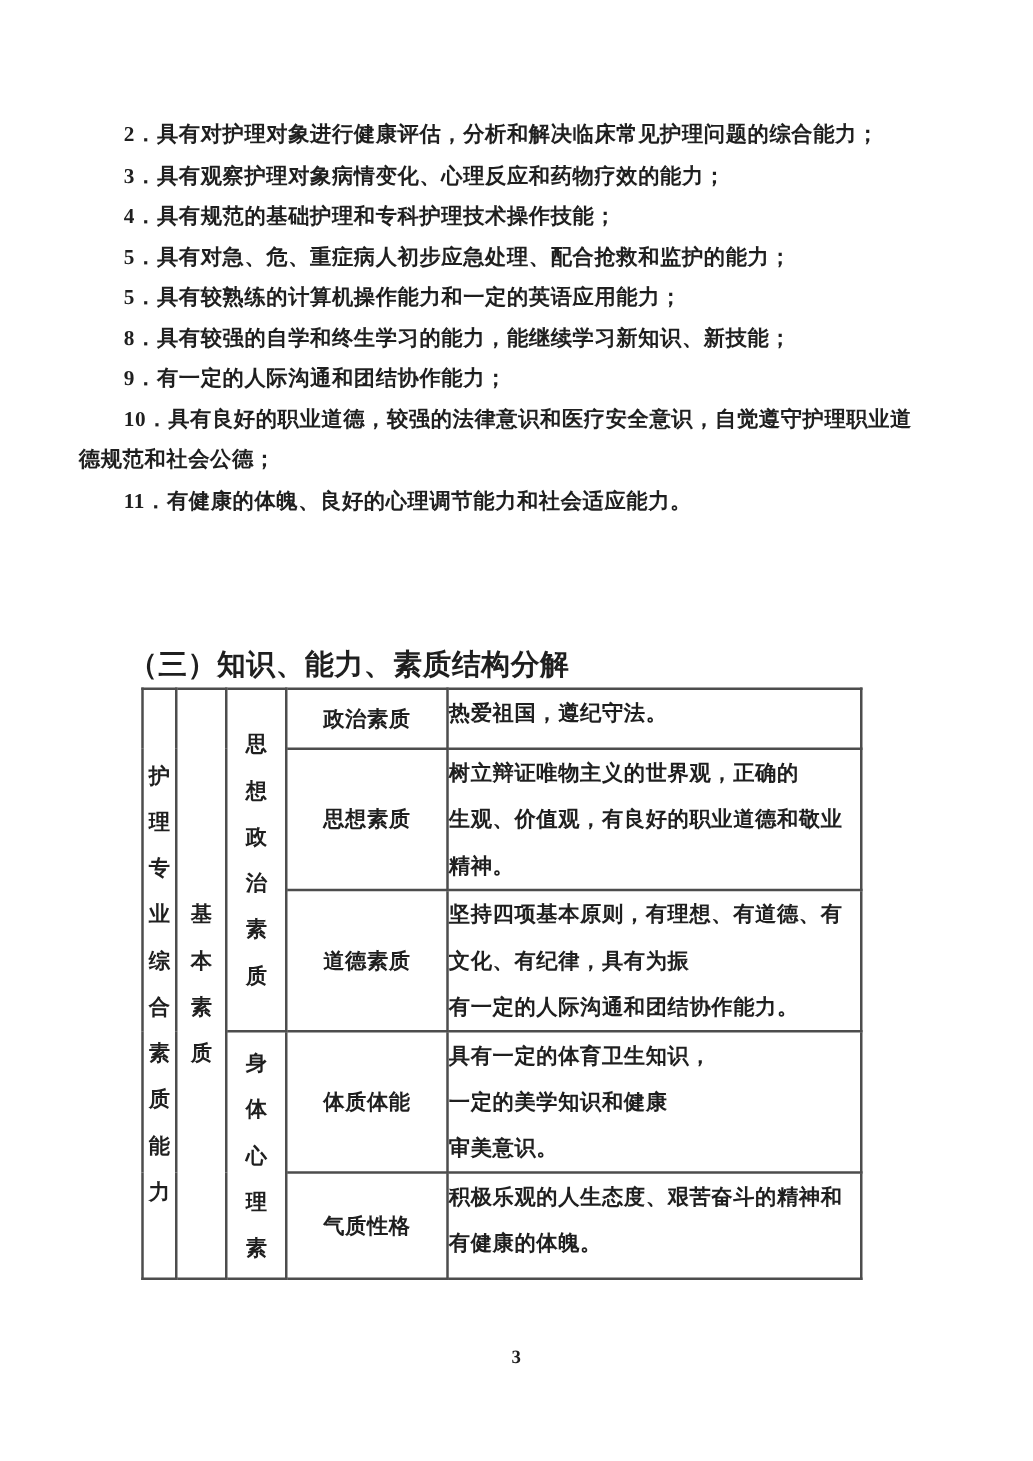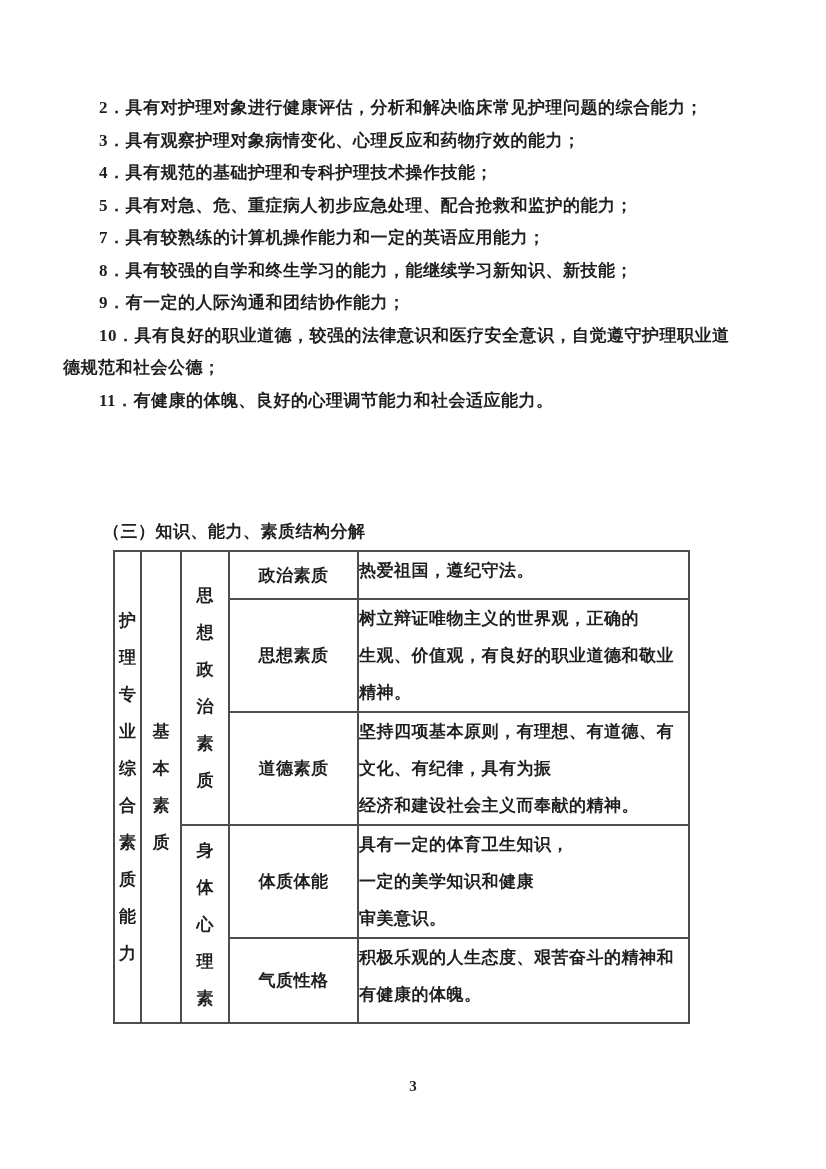--- a/index.html
+++ b/index.html
@@ -26,21 +26,21 @@
     text-indent: 36px;
     white-space: pre-line;
     letter-spacing: 0.5px;
   }
   .heading {
     position: absolute;
     left: 63px;
     top: 516px;
     width: 690px;
     margin: 0;
-    font-size: 17px;
+    font-size: 23px;
     line-height: 32px;
     text-indent: 40px;
     letter-spacing: 0.5px;
   }
   .qtable {
     position: absolute;
     left: 113px;
     top: 550px;
     width: 575px;
     border-collapse: collapse;
@@ -89,21 +89,21 @@
 </head>
 <body>
 
 <div class="page">
 
   <div class="list-block">
     <p class="para">2．具有对护理对象进行健康评估，分析和解决临床常见护理问题的综合能力；</p>
     <p class="para">3．具有观察护理对象病情变化、心理反应和药物疗效的能力；</p>
     <p class="para">4．具有规范的基础护理和专科护理技术操作技能；</p>
     <p class="para">5．具有对急、危、重症病人初步应急处理、配合抢救和监护的能力；</p>
-    <p class="para">7．具有较熟练的计算机操作能力和一定的英语应用能力；</p>
+    <p class="para">5．具有较熟练的计算机操作能力和一定的英语应用能力；</p>
     <p class="para">8．具有较强的自学和终生学习的能力，能继续学习新知识、新技能；</p>
     <p class="para">9．有一定的人际沟通和团结协作能力；</p>
     <p class="para">10．具有良好的职业道德，较强的法律意识和医疗安全意识，自觉遵守护理职业道
 德规范和社会公德；</p>
     <p class="para">11．有健康的体魄、良好的心理调节能力和社会适应能力。</p>
   </div>
 
   <p class="heading">（三）知识、能力、素质结构分解</p>
 
   <table class="qtable">
@@ -148,21 +148,21 @@
       <tr style="height:112px">
         <td class="cat-cell">思想素质</td>
         <td class="content-cell">树立辩证唯物主义的世界观，正确的
 生观、价值观，有良好的职业道德和敬业
 精神。</td>
       </tr>
       <tr style="height:113px">
         <td class="cat-cell">道德素质</td>
         <td class="content-cell">坚持四项基本原则，有理想、有道德、有
 文化、有纪律，具有为振
-经济和建设社会主义而奉献的精神。</td>
+有一定的人际沟通和团结协作能力。</td>
       </tr>
       <tr style="height:112px">
         <td class="vcell" rowspan="2">
           <div class="vtext">身
 体
 心
 理
 素</div>
         </td>
         <td class="cat-cell">体质体能</td>

